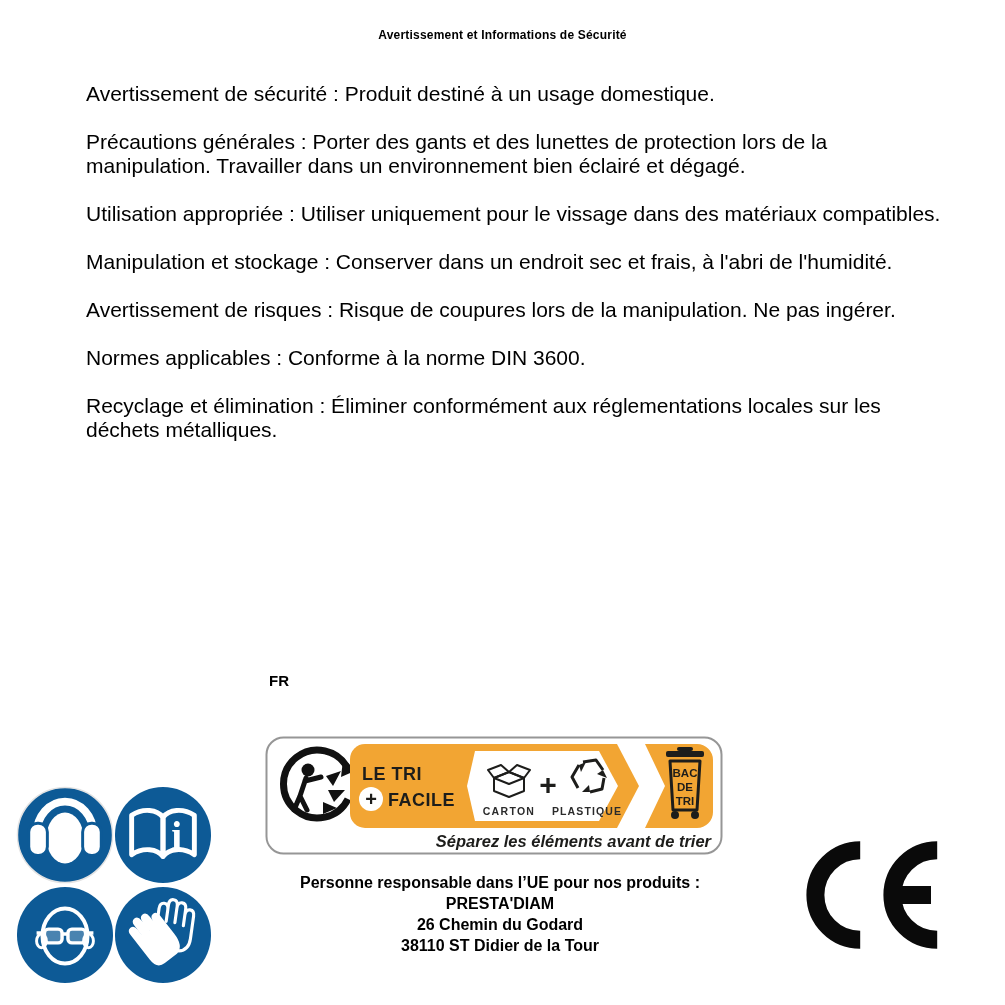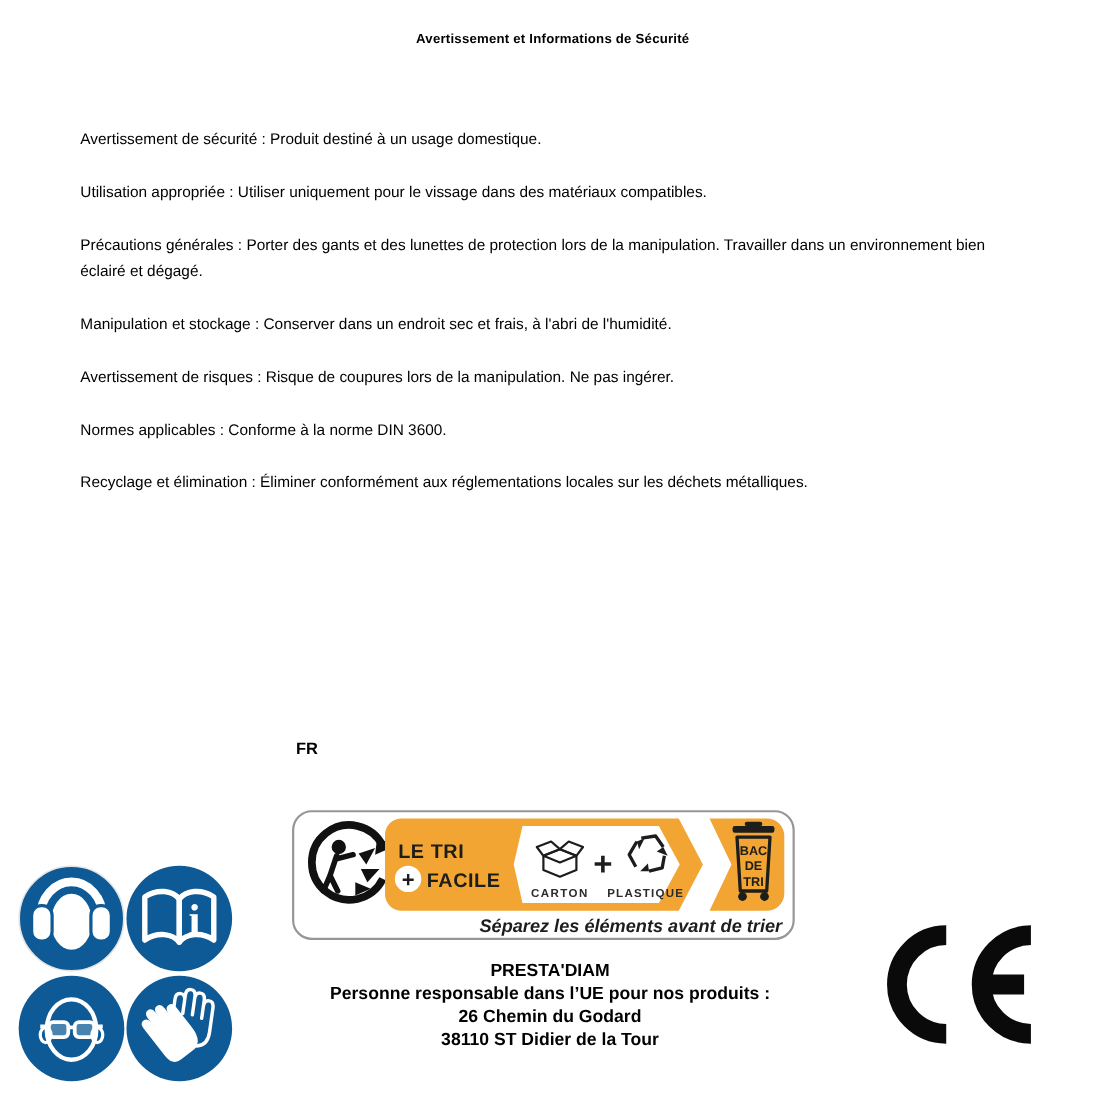--- a/index.html
+++ b/index.html
@@ -5,22 +5,22 @@
   html,body{margin:0;padding:0;background:#ffffff;}
   body{
     width:1005px;height:1005px;position:relative;overflow:hidden;
     font-family:"Liberation Sans", sans-serif;color:#000;
   }
   .doc-title{
     position:absolute;top:28px;left:0;width:100%;
     text-align:center;font-size:12px;font-weight:bold;letter-spacing:.2px;
   }
   .doc-body{
-    position:absolute;top:82px;left:73px;width:860px;
-    font-size:14px;line-height:24px;margin-top:32px;
+    position:absolute;top:82px;left:86px;width:860px;
+    font-size:21px;line-height:24px;
   }
   .doc-body p{margin:0 0 24px 0;}
   .icon-grid{
     position:absolute;left:16px;top:786px;width:196px;
     display:grid;grid-template-columns:98px 98px;grid-auto-rows:100px;
   }
   .icon-grid svg{display:block;}
   .fr-label{
     position:absolute;left:269px;top:672px;
     font-size:15px;font-weight:bold;
@@ -32,22 +32,22 @@
   }
   .ce-mark{position:absolute;left:797px;top:841px;}
 </style>
 </head>
 <body>
 
 <div class="doc-title">Avertissement et Informations de Sécurité</div>
 
 <div class="doc-body">
   <p>Avertissement de sécurité : Produit destiné à un usage domestique.</p>
+  <p>Précautions générales : Porter des gants et des lunettes de protection lors de la manipulation. Travailler dans un environnement bien éclairé et dégagé.</p>
   <p>Utilisation appropriée : Utiliser uniquement pour le vissage dans des matériaux compatibles.</p>
-  <p>Précautions générales : Porter des gants et des lunettes de protection lors de la manipulation. Travailler dans un environnement bien éclairé et dégagé.</p>
   <p>Manipulation et stockage : Conserver dans un endroit sec et frais, à l'abri de l'humidité.</p>
   <p>Avertissement de risques : Risque de coupures lors de la manipulation. Ne pas ingérer.</p>
   <p>Normes applicables : Conforme à la norme DIN 3600.</p>
   <p>Recyclage et élimination : Éliminer conformément aux réglementations locales sur les déchets métalliques.</p>
 </div>
 
 <div class="icon-grid">
 
   <svg width="98" height="98" viewBox="0 0 100 100">
     <circle cx="50" cy="50" r="48.5" fill="#0d5a96" stroke="#e3e3e3" stroke-width="1.5"></circle>
@@ -140,22 +140,22 @@
     <circle cx="32" cy="67" r="4" fill="#1d1d1b"></circle>
     <text x="22" y="29" font-size="11.5" font-weight="bold" fill="#1d1d1b" text-anchor="middle">BAC</text>
     <text x="22" y="43" font-size="11.5" font-weight="bold" fill="#1d1d1b" text-anchor="middle">DE</text>
     <text x="22" y="57" font-size="11.5" font-weight="bold" fill="#1d1d1b" text-anchor="middle">TRI</text>
   </g>
 
   <text x="446" y="111" font-size="16.5" font-style="italic" font-weight="600" fill="#1d1d1b" text-anchor="end">Séparez les éléments avant de trier</text>
 </svg>
 
 <div class="contact-block">
+  <div>Personne responsable dans l’UE pour nos produits :</div>
   <div>PRESTA'DIAM</div>
-  <div>Personne responsable dans l’UE pour nos produits :</div>
   <div>26 Chemin du Godard</div>
   <div>38110 ST Didier de la Tour</div>
 </div>
 
 <svg class="ce-mark" width="150" height="110" viewBox="0 0 150 110">
   <path d="M63.2,9.2 A44.5,44.5 0 1 0 63.2,98.8" fill="none" stroke="#0a0a0a" stroke-width="18"></path>
   <path d="M140.2,9.2 A44.5,44.5 0 1 0 140.2,98.8" fill="none" stroke="#0a0a0a" stroke-width="18"></path>
   <path d="M88,54 H134" stroke="#0a0a0a" stroke-width="18"></path>
 </svg>
 

